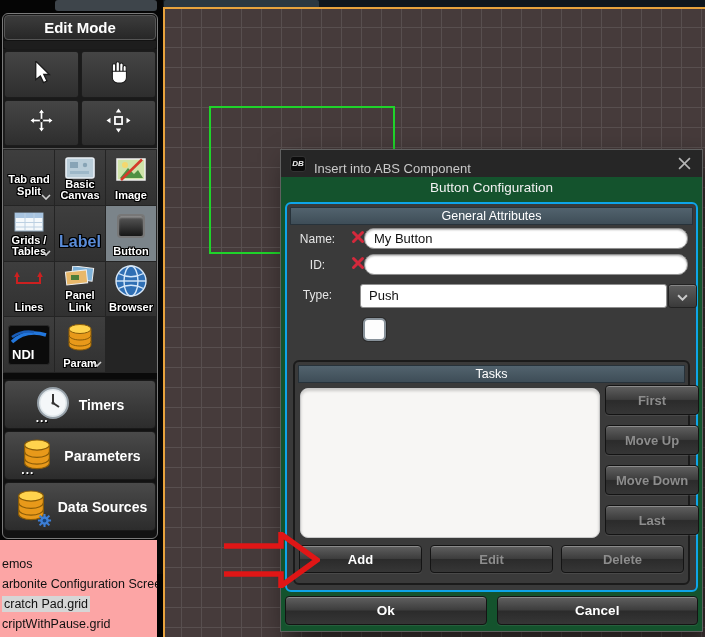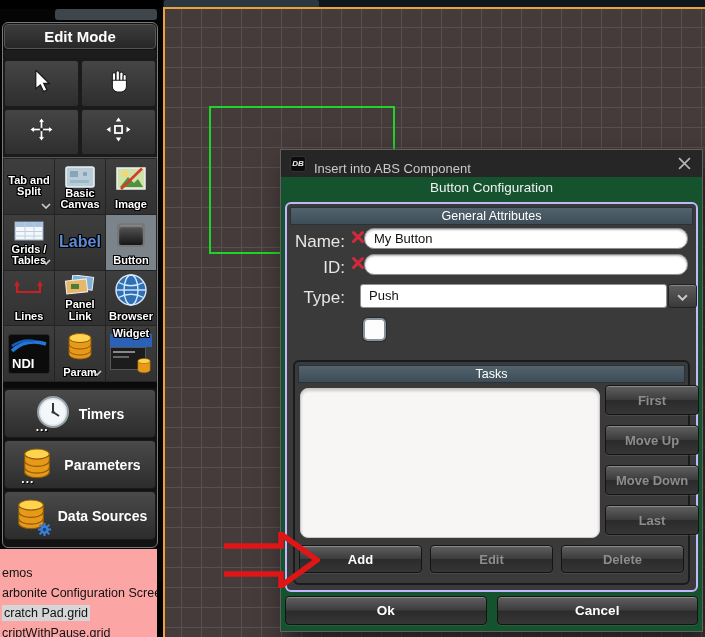--- a/index.html
+++ b/index.html
@@ -16,56 +16,56 @@
   .canvas-area {
     position:absolute; left:0; top:7px; right:0; bottom:0;
     border-top:2px solid #e8a33d; border-left:2px solid #e8a33d;
     background-color:#463b3b;
     background-image:linear-gradient(#584f4f 1px, transparent 1px),
                      linear-gradient(90deg,#584f4f 1px, transparent 1px);
     background-size:20px 20px; background-position:-4px -2px;
   }
   .shape-rect { position:absolute; left:44px; top:97px; width:186px; height:148px; border:2px solid #1fd32a; }
   
-  .sidebar { position:absolute; left:0; top:9px; width:163px; height:574px; background:#050505; z-index:2; }
+  .sidebar { position:absolute; left:0; top:0; width:163px; height:574px; background:#050505; z-index:2; }
   .top-tab-sliver { position:absolute; left:55px; top:0; width:102px; height:11px; background:#3e454b; border-radius:3px; }
   .side-panel { position:absolute; left:2px; top:13px; width:156px; height:526px; border:1px solid #7a7a7a; border-radius:6px; background:#121212; overflow:hidden; }
   .edit-mode-hdr { height:25px; margin:1px; background:linear-gradient(#3c3c3c,#272727); border:1px solid #555; border-radius:4px;
     color:#fff; font-weight:bold; font-size:15px; text-align:center; line-height:24px; }
   .gap-bar { height:8px; margin:0 1px; background:#1d1d1d; border-radius:0 0 3px 3px; }
   .tools-grid { display:grid; grid-template-columns:1fr 1fr; grid-template-rows:1fr 1fr; gap:2px; background:#1a1a1a; height:99px; padding:2px 1px; }
   .tool-cell { background:linear-gradient(#454545,#2e2e2e); border:1px solid #1c1c1c; border-radius:3px; display:flex; align-items:center; justify-content:center; }
   .palette-grid { display:grid; grid-template-columns:repeat(3,1fr); grid-template-rows:repeat(4,1fr); gap:1px; background:#242424; height:225px; padding:1px; border-top:1px solid #555; }
   .pcell { position:relative; background:linear-gradient(#3e3e3e,#313131); display:flex; align-items:center; justify-content:center; }
   .pcell.selected { background:#7b848a; }
   .plabel { position:absolute; left:0; right:0; bottom:3px; color:#fff; font-weight:bold; font-size:11px; line-height:11.5px; text-align:center;
-    text-shadow:-1px -1px 0 #000,1px -1px 0 #000,-1px 1px 0 #000,1px 1px 0 #000,0 -1px 0 #000,0 1px 0 #000,-1px 0 0 #000,1px 0 0 #000; }
+    text-shadow:-1px -1px 0 #000,1px -1px 0 #000,-1px 1px 0 #000,1px 1px 0 #000,0 -1px 0 #000,0 1px 0 #000,-1px 0 0 #000,1px 0 0 #000;margin-top:17px; }
   .plabel.center { bottom:auto; }
   .plabel.top { bottom:auto; top:2px; }
   .plabel.blue { color:#5b8dd9; font-size:16px; font-weight:bold; }
   .pchev { position:absolute; right:3px; bottom:1px; }
   .divider6 { height:6px; background:#0a0a0a; }
   .action-btn { height:49px; margin:1px 1px 2px 1px; background:linear-gradient(#4a4a4a,#2c2c2c); border:1px solid #191919; border-radius:4px;
     display:flex; align-items:center; justify-content:center; gap:9px; color:#fff; font-weight:bold; font-size:14px; }
   .files { position:absolute; left:0; top:540px; width:157px; height:97px; background:#fca5a5; padding:14px 0 0 2px; overflow:hidden; }
   .file-row { font-size:12.5px; color:#111; line-height:20px; white-space:nowrap; }
   .file-row .hl { background:#d6d6d6; padding:1px 2px; }
   
   .dialog { position:absolute; left:281px; top:150px; width:421px; height:481px; background:#14532d; z-index:5;
     box-shadow:0 0 0 1px #606060, 8px 12px 26px rgba(0,0,0,.6); font-size:13px; }
   .dlg-titlebar { height:27px; background:#262626; display:flex; align-items:center; gap:8px; padding:0 9px; }
   .dlg-logo { width:16px; height:16px; background:#0c0c0c; border-radius:3px; color:#eee; font-size:8px; font-weight:bold; font-style:italic;
     display:flex; align-items:center; justify-content:center; border:1px solid #333; }
   .dlg-title { flex:1; color:#c9c9c9; font-size:13px;margin-top:9px; }
   .dlg-close { width:18px; height:18px; display:flex; align-items:center; justify-content:center; }
   .dlg-subtitle { height:22px; line-height:22px; text-align:center; color:#f2f2f2; font-size:13.5px; }
-  .frame { position:absolute; left:4px; right:4px; top:52px; bottom:39px; border:2px solid #c4b5fd; border-radius:6px; background:#3a3a3a; padding:3px; }
+  .frame { position:absolute; left:4px; right:4px; top:52px; bottom:39px; border:2px solid #0ea5e9; border-radius:6px; background:#3a3a3a; padding:3px; }
   .sec-hdr { height:18px; line-height:17px; background:linear-gradient(#52636e,#3e4d57); border:1px solid #27323a; color:#fff; font-size:12.5px; text-align:center; }
   .gen-body { position:relative; height:100%; }
-  .fld-label { position:absolute; left:0; width:55px; text-align:right; color:#e6e6e6; font-size:17px; }
+  .fld-label { position:absolute; left:0; width:55px; text-align:center; color:#e6e6e6; font-size:12px; }
   .req-x { position:absolute; left:61px; width:14px; height:14px; }
   .tinput { position:absolute; background:#fff; border:1px solid #8f8f8f; border-radius:10px; height:21px; font-size:13px; color:#111;
     padding:0 9px; box-shadow:inset 0 1px 2px rgba(0,0,0,.3); font-family:"Liberation Sans", sans-serif; outline:none; }
   .type-field { position:absolute; background:#fff; border:1px solid #8f8f8f; border-radius:3px; height:24px; line-height:22px; padding:0 8px; color:#111; }
   .drop-btn { position:absolute; background:linear-gradient(#5d5d5d,#3a3a3a); border:1px solid #222; border-radius:3px; height:24px; width:29px;
     display:flex; align-items:center; justify-content:center; box-shadow:inset 0 1px 0 rgba(255,255,255,.25); }
   .checkbox { position:absolute; width:23px; height:23px; background:#fdfdfd; border:2px solid #88929a; border-radius:5px; box-shadow:0 0 0 1px #2a2a2a; }
   .chk-label { position:absolute; color:#f0f0f0; font-size:13.5px; }
   .tasks-frame { position:absolute; left:3px; right:3px; top:153px; height:225px; border:2px solid #1b1b1b; border-radius:6px; padding:3px; }
   .tasks-body { position:relative; height:197px;text-align:center; }
@@ -254,35 +254,20 @@
                 <ellipse cx="16" cy="7" rx="11" ry="4.5" fill="#ffd34d" stroke="#8a5c08"></ellipse>
                 <path d="M5 13 c0 2.8 4.9 5 11 5 s11 -2.2 11 -5" fill="none" stroke="#8a5c08"></path>
                 <path d="M5 19 c0 2.8 4.9 5 11 5 s11 -2.2 11 -5" fill="none" stroke="#8a5c08"></path>
               </svg>
           </span>
           <div class="plabel">Param</div>
           <span class="pchev"><svg width="10" height="6" viewBox="0 0 10 6">
                 <polyline points="1,1 5,5 9,1" fill="none" stroke="#cfcfcf" stroke-width="1.6"></polyline>
               </svg></span>
         </div>
-        <div class="pcell">
-          <span>
-            <div style="width:42px;height:40px;position:relative;">
-              <div style="position:absolute;left:0;top:0;right:0;height:13px;background:#2a62b8;"></div>
-              <div style="position:absolute;left:0;top:13px;right:6px;bottom:4px;background:#1c1c1c;border:1px solid #555;"></div>
-              <div style="position:absolute;left:3px;top:17px;width:22px;height:2px;background:#888;"></div>
-              <div style="position:absolute;left:3px;top:22px;width:16px;height:2px;background:#666;"></div>
-              <svg width="18" height="17" viewBox="0 0 32 30" style="position:absolute;right:-1px;bottom:0;">
-                  <path d="M5 7 v16 c0 2.8 4.9 5 11 5 s11 -2.2 11 -5 V7" fill="#e8991a" stroke="#8a5c08"></path>
-                  <ellipse cx="16" cy="7" rx="11" ry="4.5" fill="#ffd34d" stroke="#8a5c08"></ellipse>
-                </svg>
-            </div>
-          </span>
-          <div class="plabel top">Widget</div>
-        </div>
       </div>
 
       <div class="divider6"></div>
 
       <div class="action-btn">
         <span style="position:relative;">
           <svg width="34" height="34" viewBox="0 0 34 34">
               <circle cx="17" cy="17" r="15" fill="#dfe6ea" stroke="#96a0a8" stroke-width="2"></circle>
               <circle cx="17" cy="17" r="12.5" fill="#f4f7f9"></circle>
               <line x1="17" y1="17" x2="17" y2="8" stroke="#333" stroke-width="2"></line>

